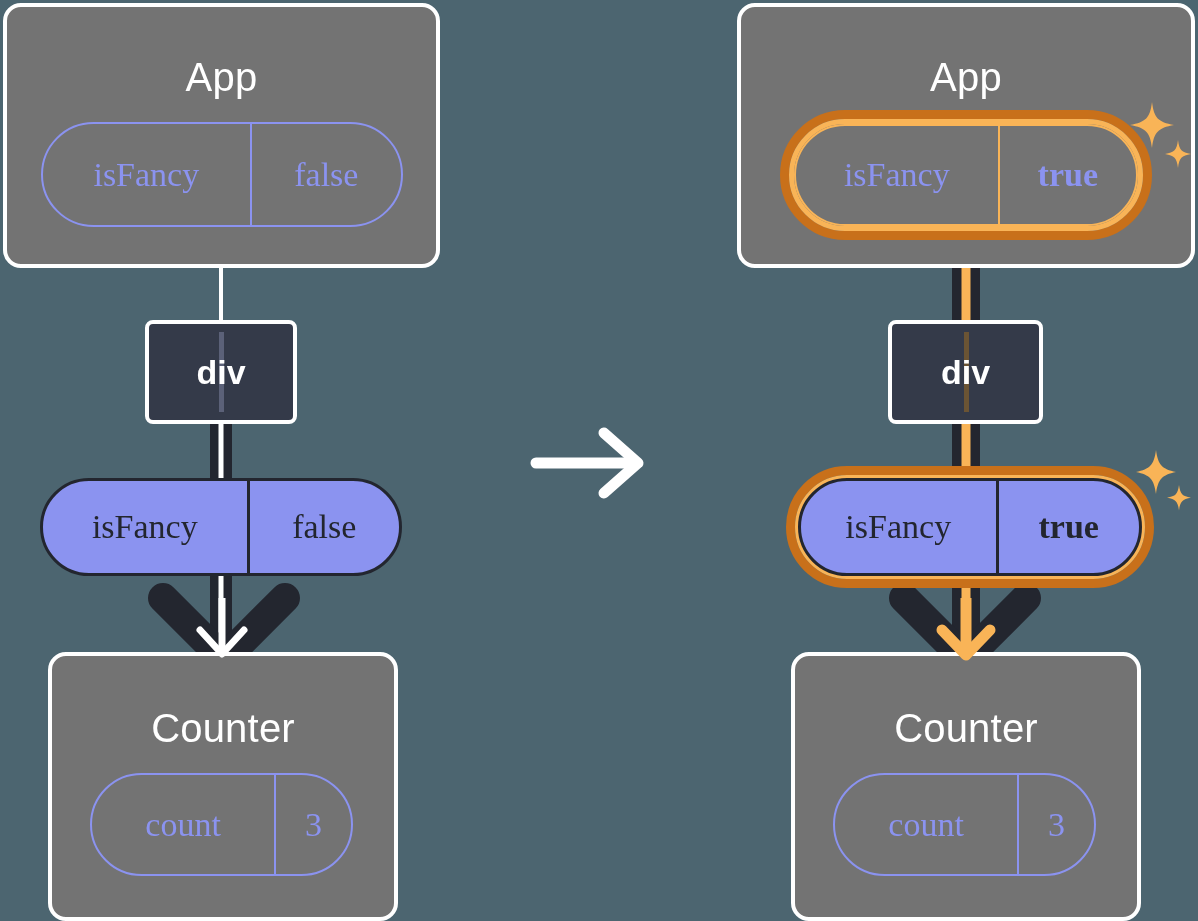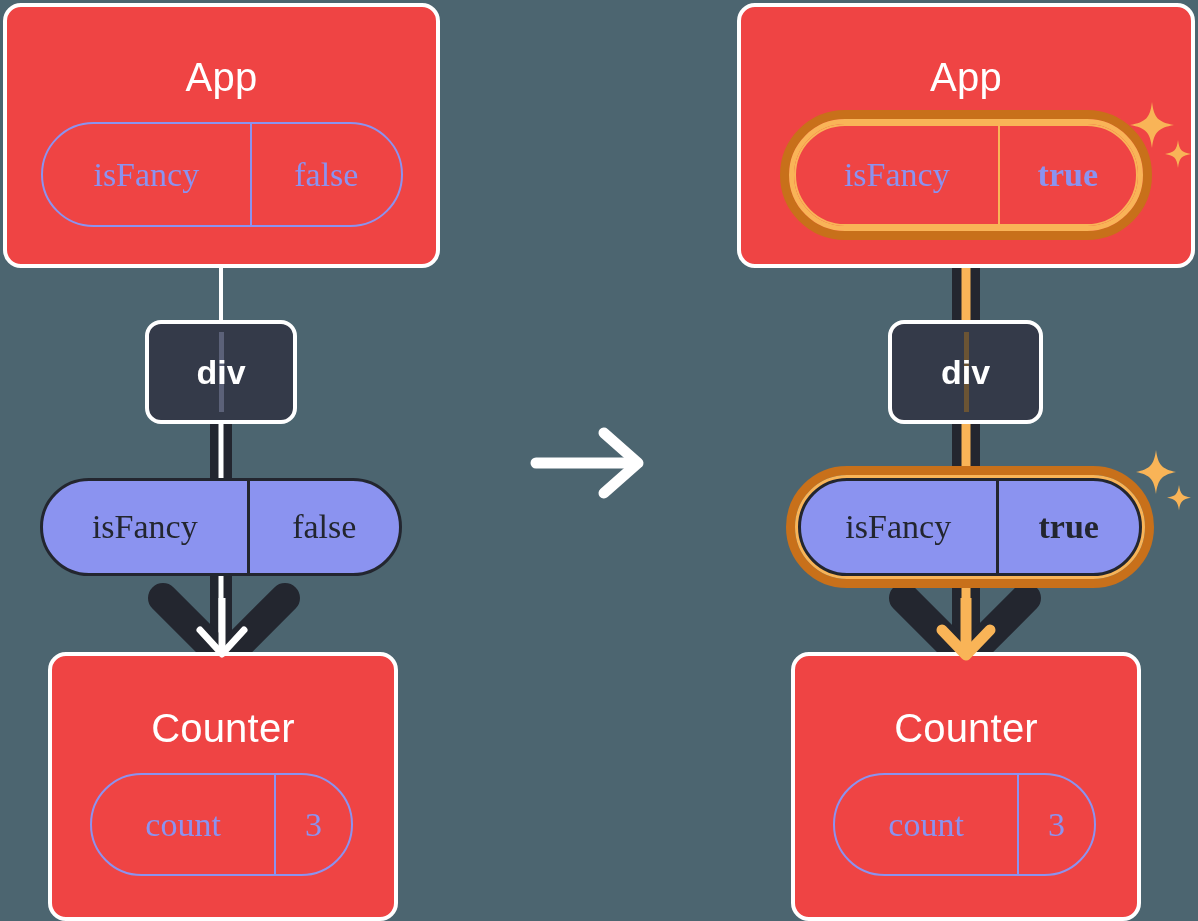--- a/index.html
+++ b/index.html
@@ -15,21 +15,21 @@
     position: relative;
     width: 1198px;
     height: 921px;
     background: #4c6570;
     overflow: hidden;
   }
 
   
   .cbox {
     position: absolute;
-    background: #ef4444;
+    background: #737373;
     border: 4px solid #ffffff;
     border-radius: 18px;
     box-sizing: border-box;
     z-index: 6;
   }
   .cbox-title {
     position: absolute;
     left: 0; right: 0;
     text-align: center;
     color: #ffffff;
@@ -37,21 +37,21 @@
     font-weight: 400;
     letter-spacing: 0.2px;
     line-height: 1;
   }
 
   
   .ebox {
     position: absolute;
     background: #343a49;
     border: 4px solid #ffffff;
-    border-radius: 16px;
+    border-radius: 8px;
     box-sizing: border-box;
     display: flex;
     align-items: center;
     justify-content: center;
     z-index: 8;
   }
   .ebox-label {
     color: #ffffff;
     font-size: 34px;
     font-weight: 700;

